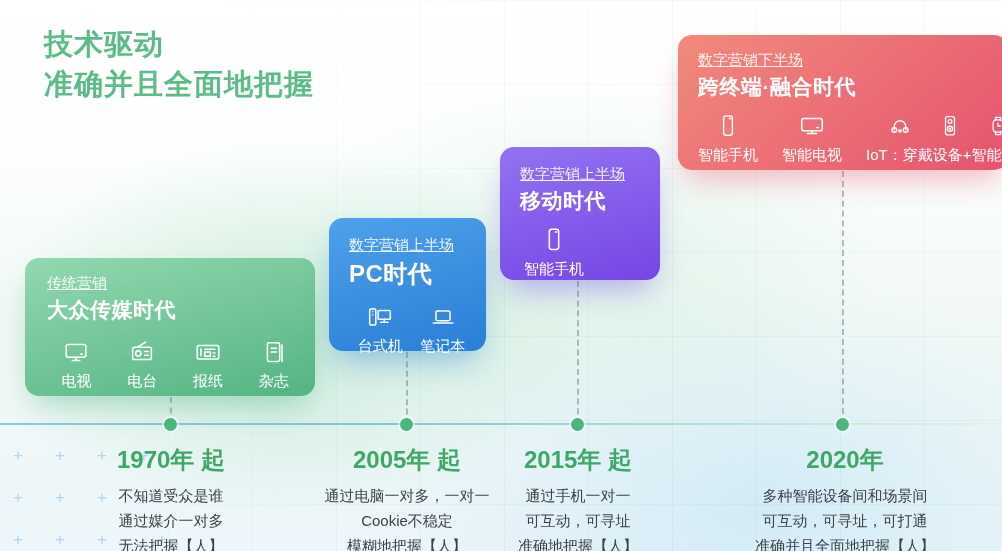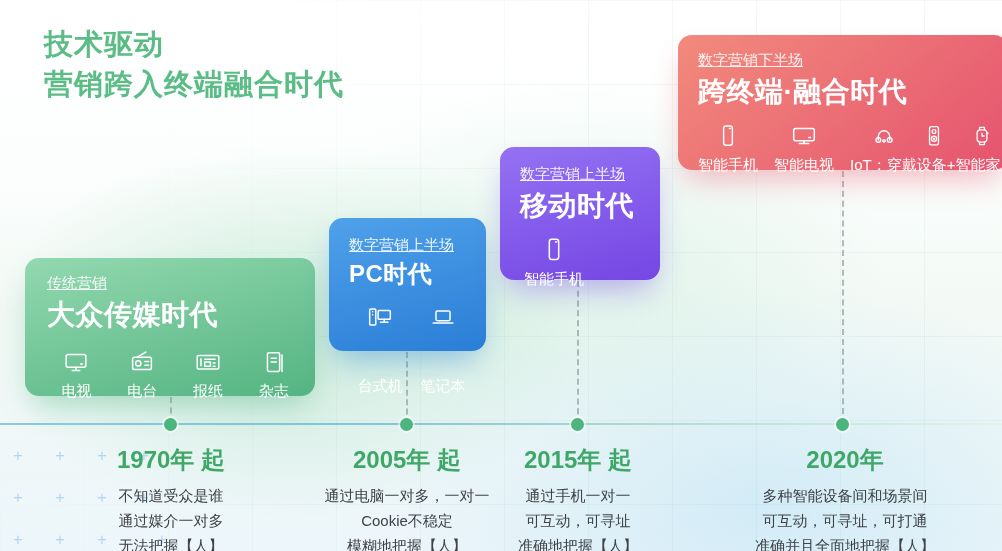--- a/index.html
+++ b/index.html
@@ -28,53 +28,53 @@
   .plus-field span{position:absolute;width:16px;height:16px;color:rgba(132,188,238,.55);font-size:17px;line-height:16px;text-align:center;font-weight:400;}
   .plus-field span::before{content:"+";}
 
   
   .page-title{position:absolute;left:44px;top:24px;margin:0;color:#5bbd85;font-size:29px;font-weight:700;line-height:40px;letter-spacing:1px;}
   .page-title span{display:block;}
 
   
   .card{position:absolute;border-radius:14px;color:#fff;z-index:2;}
   .card-subtitle{font-size:15px;color:rgba(255,255,255,.9);text-decoration:underline;}
-  .card-title{font-size:28px;font-weight:700;letter-spacing:.5px;margin-top:3px;}
+  .card-title{font-size:21px;font-weight:700;letter-spacing:.5px;margin-top:3px;}
   .card-items{display:flex;align-items:flex-end;}
   .card-item{display:flex;flex-direction:column;align-items:center;}
   .item-label{font-size:15px;color:#fff;margin-top:5px;white-space:nowrap;}
   .icon{display:flex;align-items:center;justify-content:center;height:30px;}
   .icon svg{stroke:#fff;fill:none;stroke-width:1.6;stroke-linecap:round;stroke-linejoin:round;}
 
   .card--green{left:25px;top:258px;width:290px;height:138px;padding:16px 12px 0 22px;
     background:linear-gradient(165deg,#93d8b0,#54b482);
     box-shadow:0 16px 30px -8px rgba(85,181,132,.45);}
   .card--green .card-items{margin-top:13px;padding-left:0;gap:7px;}
   .card--green .card-item{width:62px;}
 
   .card--blue{left:329px;top:218px;width:157px;height:133px;padding:18px 12px 0 20px;
     background:linear-gradient(165deg,#4fa1ea,#2a7ed6);
     box-shadow:0 16px 30px -8px rgba(46,130,216,.45);}
   .card--blue .card-title{font-size:24px;}
   .card--blue .card-items{margin-top:12px;}
-  .card--blue .card-item{width:63px;gap:40px;}
+  .card--blue .card-item{width:63px;}
 
   .card--purple{left:500px;top:147px;width:160px;height:133px;padding:18px 12px 0 20px;
     background:linear-gradient(165deg,#9472f3,#7546e4);
     box-shadow:0 16px 30px -8px rgba(123,79,232,.45);}
   .card--purple .card-items{margin-top:10px;}
   .card--purple .card-item{width:68px;}
 
   .card--red{left:678px;top:35px;width:330px;height:135px;padding:16px 10px 0 20px;
     background:linear-gradient(140deg,#f28a7c,#e5536f);
     box-shadow:0 16px 30px -8px rgba(230,90,112,.45);}
   .card--red .card-items{margin-top:10px;padding-left:0;}
   .card--red .card-item{width:64px;}
   .card--red .card-item--iot{width:178px;margin-left:8px;}
-  .card--red .card-item + .card-item{margin-left:16px;}
+  .card--red .card-item + .card-item{margin-left:24px;}
   .card--red .card-item--iot{margin-left:8px;}
   .icon-row{display:flex;width:100%;justify-content:space-between;padding:0 20px;}
 
   
   .connector{position:absolute;width:0;border-left:2px dashed rgba(140,150,158,.65);z-index:1;}
   .connector-1{left:170px;top:397px;height:27px;}
   .connector-2{left:406px;top:352px;height:72px;}
   .connector-3{left:577px;top:281px;height:143px;}
   .connector-4{left:842px;top:171px;height:253px;}
   .timeline-line{position:absolute;left:0;top:423px;width:1002px;height:2px;
@@ -105,21 +105,21 @@
       <span style="left:88px;top:48px"></span>
       <span style="left:130px;top:48px"></span>
     <span style="left:4px;top:90px"></span>
       <span style="left:46px;top:90px"></span>
       <span style="left:88px;top:90px"></span>
       <span style="left:148px;top:90px"></span>
   </div>
 
   <h1 class="page-title">
     <span>技术驱动</span>
-    <span>营销跨入终端融合时代</span>
+    <span>准确并且全面地把握</span>
   </h1>
 
   <section class="card card--green">
     <div class="card-subtitle">传统营销</div>
     <div class="card-title">大众传媒时代</div>
     <div class="card-items">
       <div class="card-item">
         <span class="icon">
           <svg width="30" height="30" viewBox="0 0 32 32">
               <rect x="5.5" y="8" width="21" height="13.5" rx="2"></rect>

